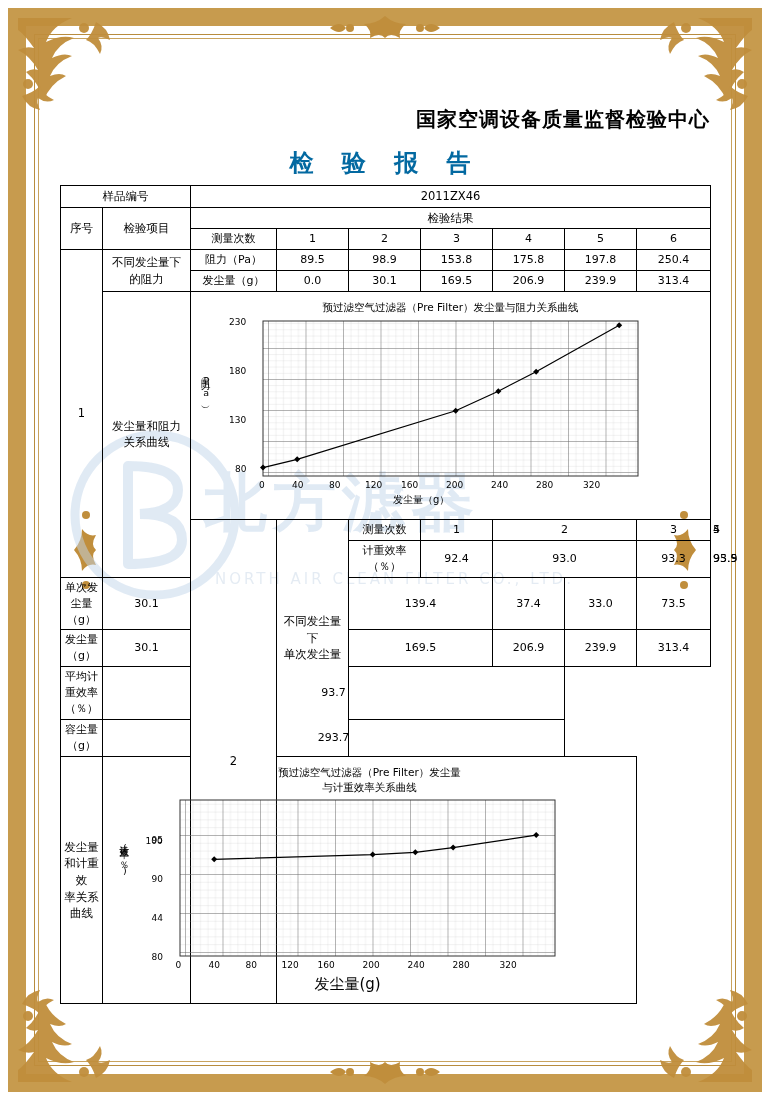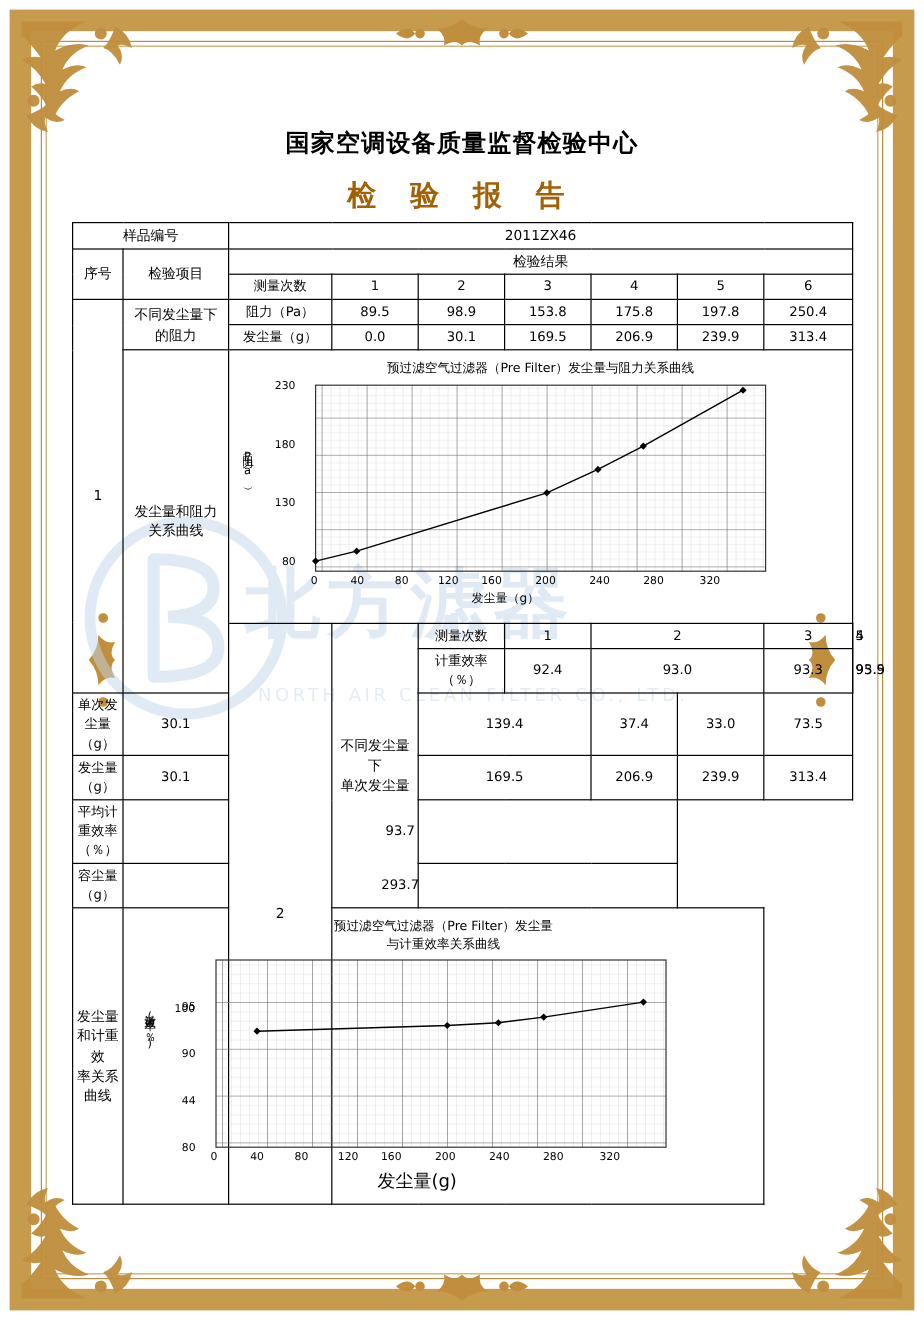--- a/index.html
+++ b/index.html
@@ -81,29 +81,29 @@
   }
   .wm-logo svg{width:100%;height:100%;}
 
   
   .content{
     position:absolute;
     left:60px;top:60px;width:650px;height:980px;
     z-index:10;
   }
   .title-cn{
-    text-align:center;
+    text-align:right;
     font-family:"DejaVu Sans","Liberation Sans",sans-serif;
     font-size:20px;font-weight:bold;color:#000;
     letter-spacing:1px;
     margin-top:46px;
   }
   .title-report{
     text-align:center;
-    font-size:24px;font-weight:bold;color:#a16207;
+    font-size:24px;font-weight:bold;color:#0369a1;
     letter-spacing:10px;
     margin-top:14px;
   }
   .meta-row{
     display:flex;justify-content:space-between;align-items:flex-end;
     margin-top:24px;
     font-size:11.5px;color:#000;
     padding:0 6px;
   }
   

